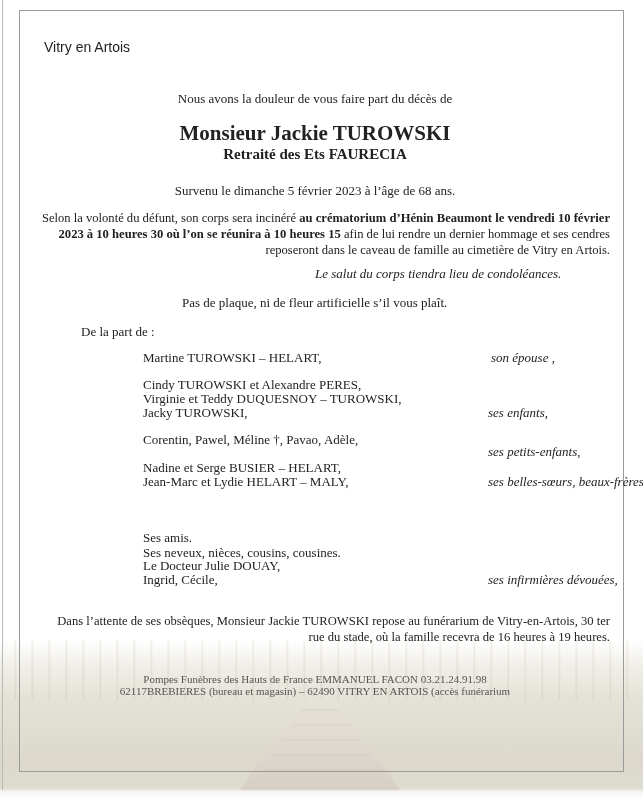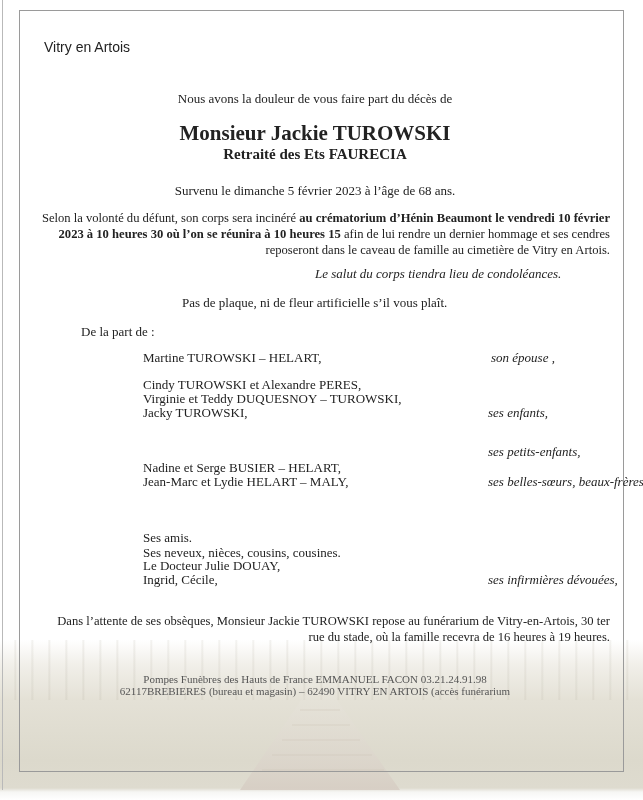--- a/index.html
+++ b/index.html
@@ -85,20 +85,21 @@
   <div class="text" style="left:81px; top:324px;">De la part de :</div>
 
   <div class="text" style="left:143px; top:350px;text-align:center;">Martine TUROWSKI – HELART,</div>
   <div class="text ital" style="left:443px; top:350px;">son épouse ,</div>
 
   <div class="text" style="left:143px; top:377px;">Cindy TUROWSKI et Alexandre PERES,</div>
   <div class="text" style="left:143px; top:391px;">Virginie et Teddy DUQUESNOY – TUROWSKI,</div>
   <div class="text" style="left:143px; top:405px;">Jacky TUROWSKI,</div>
   <div class="text ital" style="left:440px; top:405px;">ses enfants,</div>
 
+  <div class="text" style="left:143px; top:432px;">Corentin, Pawel, Méline †, Pavao, Adèle,</div>
   <div class="text ital" style="left:440px; top:444px;">ses petits-enfants,</div>
 
   <div class="text" style="left:143px; top:460px;">Nadine et Serge BUSIER – HELART,</div>
   <div class="text" style="left:143px; top:474px;">Jean-Marc et Lydie HELART – MALY,</div>
   <div class="text ital" style="left:440px; top:474px;">ses belles-sœurs, beaux-frères,</div>
 
   <div class="text" style="left:143px; top:502px;margin-top:43px;">Ses neveux, nièces, cousins, cousines.</div>
 
   <div class="text" style="left:143px; top:530px;">Ses amis.</div>
 

